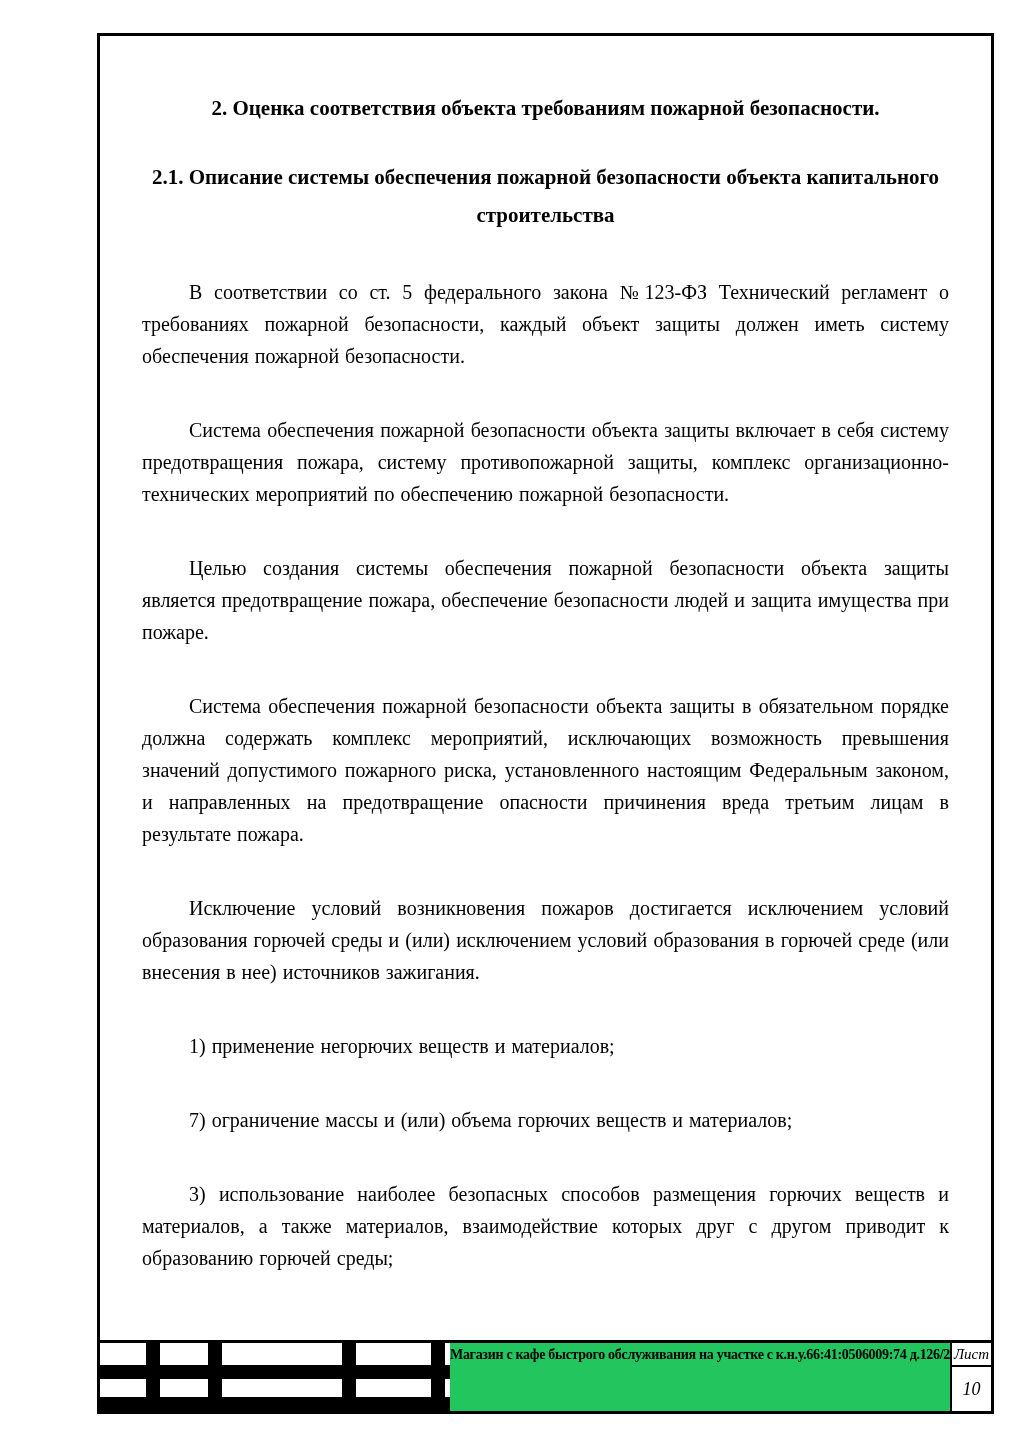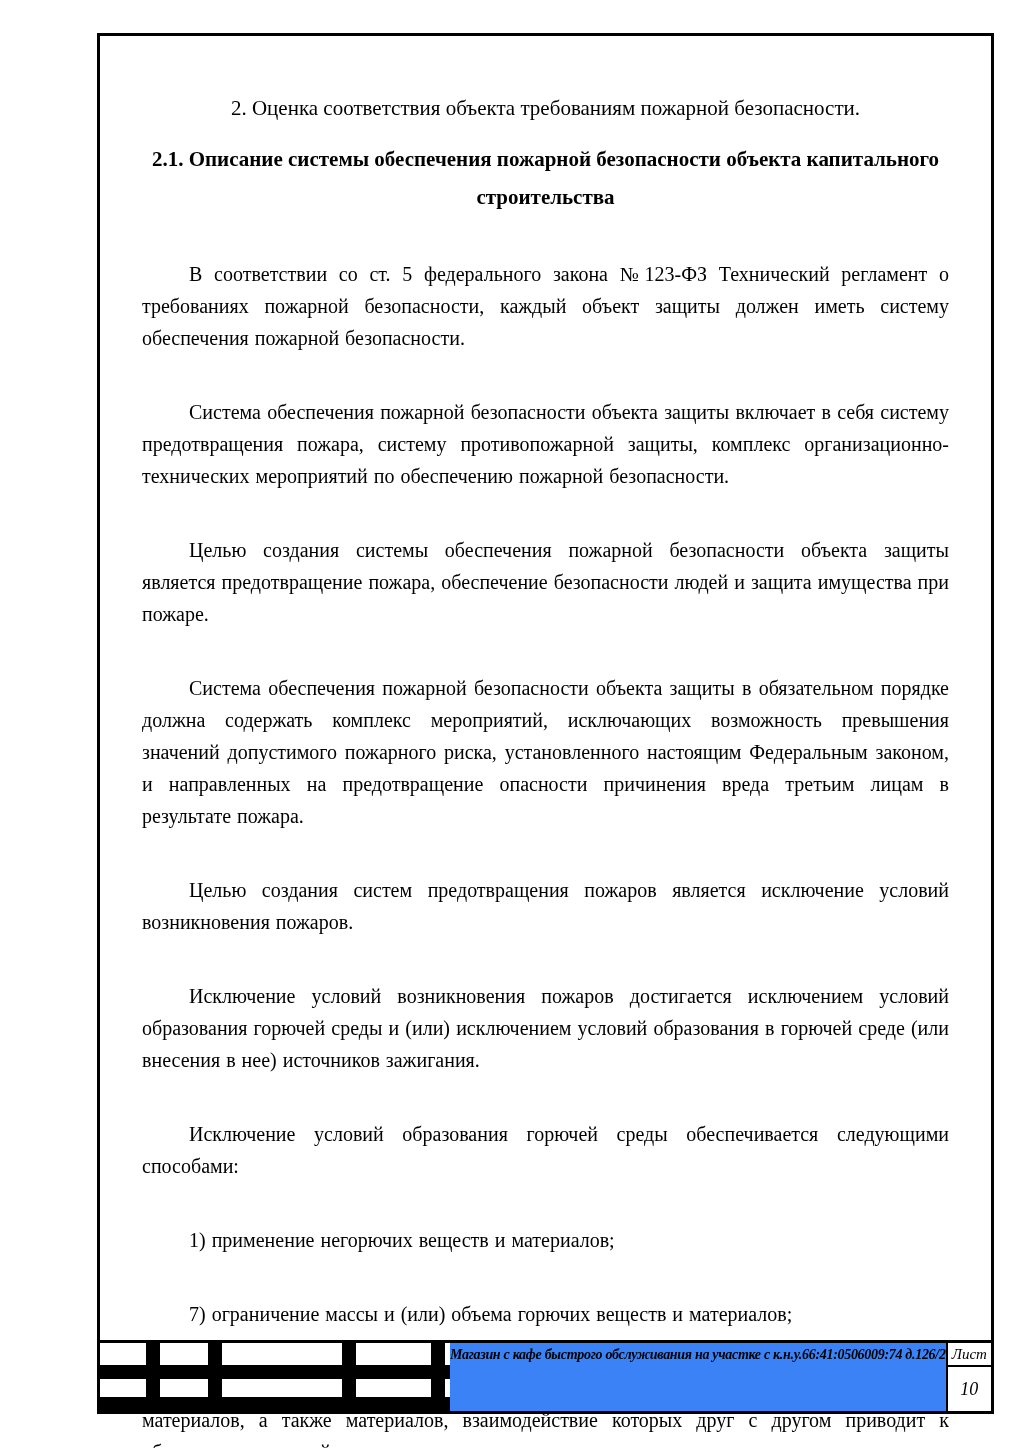--- a/index.html
+++ b/index.html
@@ -16,24 +16,24 @@
     left: 97px; top: 33px;
     width: 897px; height: 1381px;
     border: 3px solid #000000;
     background: #ffffff;
   }
   .content {
     padding: 56px 42px 0 42px;
   }
   .h-section {
     font-size: 21px;
-    font-weight: normal;
+    font-weight: bold;
     text-align: center;
     line-height: 32px;
-    margin-bottom: 16px;
+    margin-bottom: 34px;
   }
   .h-subsection {
     font-size: 21px;
     font-weight: bold;
     text-align: center;
     line-height: 38px;
     margin-bottom: 38px;
   }
   .body-text p {
     font-size: 20px;
@@ -66,24 +66,23 @@
     background: #ffffff;
     display: flex;
     align-items: center;
     justify-content: center;
     font-style: italic;
     font-size: 15px;
     overflow: hidden;
   }
   .stamp-mid {
     flex: 1;
-    background: #3b82f6;
+    background: #22c55e;
     display: flex;
     flex-direction: column;
-    font-style: italic;
   }
   .stamp-project {
     height: 24px;
     display: flex;
     align-items: center;
     justify-content: center;
     font-weight: bold;
     font-size: 14px;
     letter-spacing: -0.3px;
     white-space: nowrap;
@@ -123,23 +122,21 @@
 
     <div class="h-section">2. Оценка соответствия объекта требованиям пожарной безопасности.</div>
 
     <div class="h-subsection">2.1. Описание системы обеспечения пожарной безопасности объекта капитального строительства</div>
 
     <div class="body-text">
       <p>В соответствии со ст. 5 федерального закона №123-ФЗ Технический регламент о требованиях пожарной безопасности, каждый объект защиты должен иметь систему обеспечения пожарной безопасности.</p>
       <p>Система обеспечения пожарной безопасности объекта защиты включает в себя систему предотвращения пожара, систему противопожарной защиты, комплекс организационно-технических мероприятий по обеспечению пожарной безопасности.</p>
       <p>Целью создания системы обеспечения пожарной безопасности объекта защиты является предотвращение пожара, обеспечение безопасности людей и защита имущества при пожаре.</p>
       <p>Система обеспечения пожарной безопасности объекта защиты в обязательном порядке должна содержать комплекс мероприятий, исключающих возможность превышения значений допустимого пожарного риска, установленного настоящим Федеральным законом, и направленных на предотвращение опасности причинения вреда третьим лицам в результате пожара.</p>
-      <p>Целью создания систем предотвращения пожаров является исключение условий возникновения пожаров.</p>
       <p>Исключение условий возникновения пожаров достигается исключением условий образования горючей среды и (или) исключением условий образования в горючей среде (или внесения в нее) источников зажигания.</p>
-      <p>Исключение условий образования горючей среды обеспечивается следующими способами:</p>
       <p>1) применение негорючих веществ и материалов;</p>
       <p>7) ограничение массы и (или) объема горючих веществ и материалов;</p>
       <p>3) использование наиболее безопасных способов размещения горючих веществ и материалов, а также материалов, взаимодействие которых друг с другом приводит к образованию горючей среды;</p>
     </div>
   </div>
 
   <div class="stamp">
     <div class="stamp-left">
 
       <div class="stamp-cell"></div>

